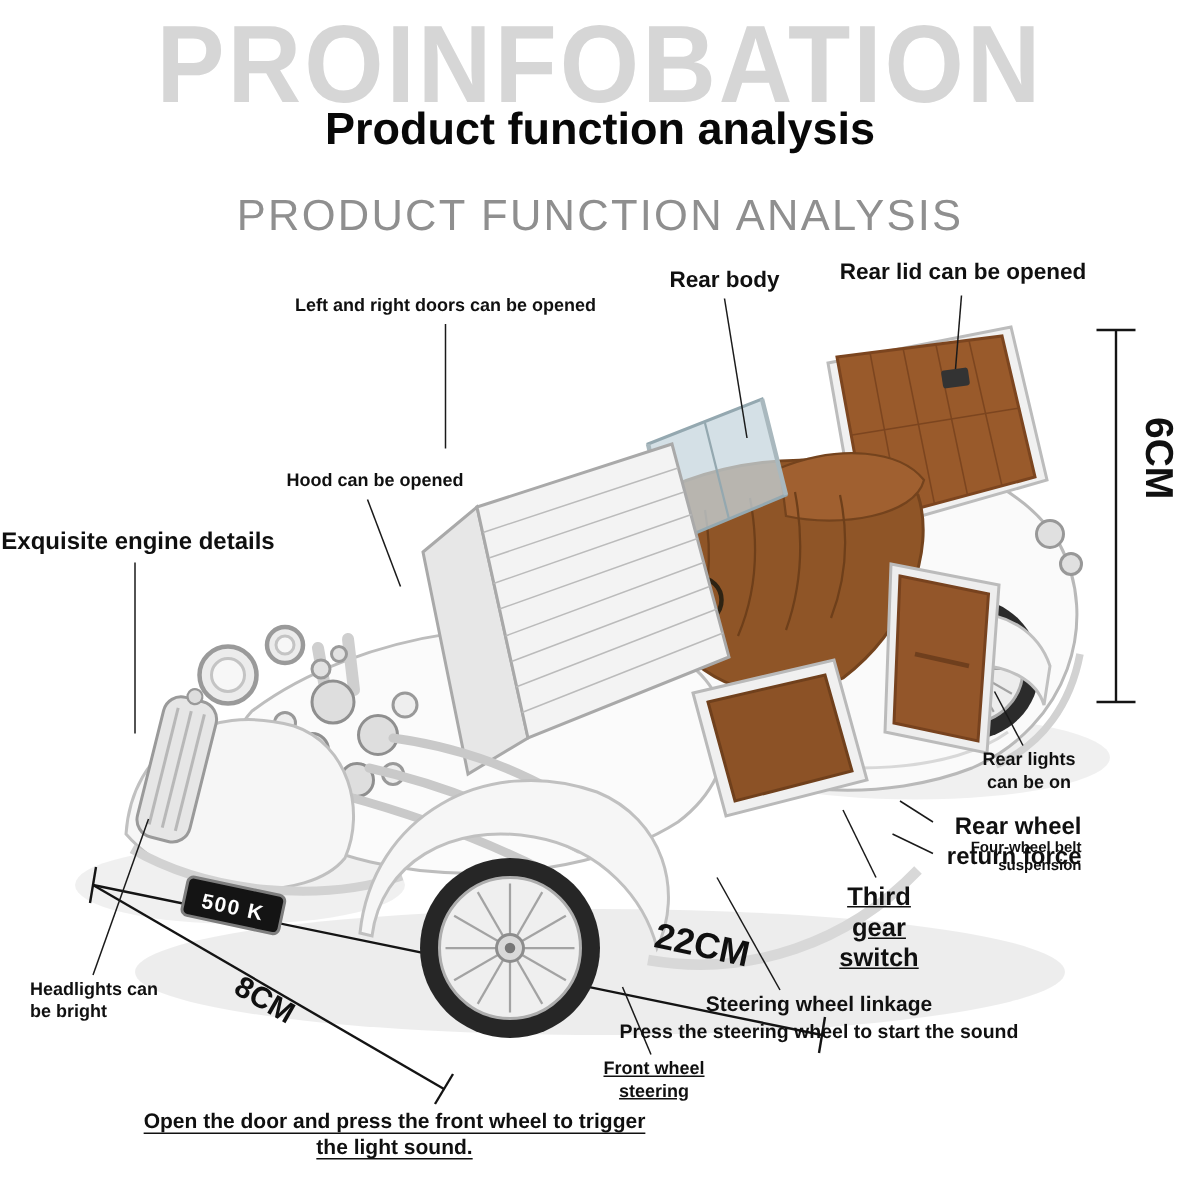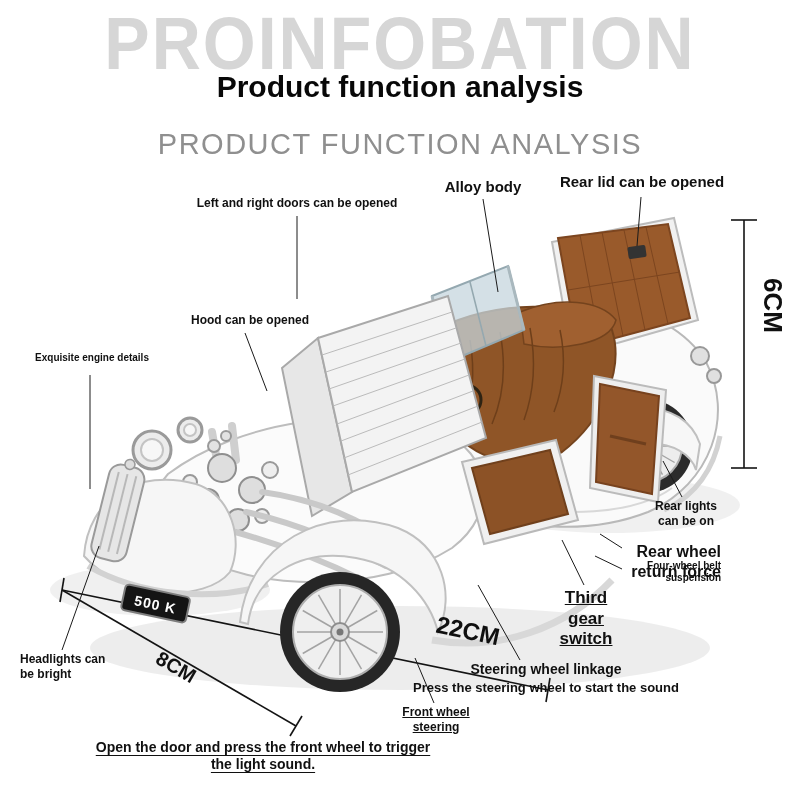--- a/index.html
+++ b/index.html
@@ -29,21 +29,21 @@
   .scene { position:absolute; inset:0; z-index:1; }
 
   .label {
     position:absolute; z-index:3; font-weight:700; color:#101010;
     text-align:center; line-height:1.22;
   }
   #cl-doors      { left:297px; top:196px; font-size:12px; white-space:nowrap; transform:translateX(-50%); }
   #cl-alloy      { left:483px; top:178px; font-size:15px; white-space:nowrap; transform:translateX(-50%); }
   #cl-rearlid    { left:642px; top:173px; font-size:15px; white-space:nowrap; transform:translateX(-50%); }
   #cl-hood       { left:244px; top:313px; font-size:12px; white-space:nowrap; transform:translateX(-50%);padding-left:12px; }
-  #cl-engine     { left:92px;  top:352px; font-size:10px; white-space:nowrap; transform:translateX(-50%); }
+  #cl-engine     { left:92px;  top:352px; font-size:16px; white-space:nowrap; transform:translateX(-50%); }
   #cl-rearlights { left:686px; top:499px; font-size:12px; width:76px;  transform:translateX(-50%); }
   #cl-return     { left:625px; top:542px; font-size:16px; width:96px;  text-align:right; }
   #cl-susp       { left:625px; top:560px; font-size:10px; width:96px;  text-align:right; }
   #cl-thirdgear  { left:586px; top:588px; font-size:17px; width:78px;  transform:translateX(-50%);text-decoration:underline; }
   #cl-linkage    { left:546px; top:661px; font-size:14px; white-space:nowrap; transform:translateX(-50%); }
   #cl-steersound { left:546px; top:680px; font-size:13px; white-space:nowrap; transform:translateX(-50%); }
   #cl-frontwheel { left:436px; top:705px; font-size:12px; width:84px;  transform:translateX(-50%);text-decoration:underline; }
   #cl-headlights { left:20px;  top:652px; font-size:12px; width:100px; text-align:left; }
   #cl-doorsound  { left:263px; top:739px; font-size:14px; width:340px; transform:translateX(-50%);
                    text-decoration:underline; text-underline-offset:3px; }
@@ -252,21 +252,21 @@
       <line x1="622" y1="548" x2="600" y2="534"></line>
       <line x1="622" y1="569" x2="595" y2="556"></line>
       <line x1="584" y1="585" x2="562" y2="540"></line>
       <line x1="520" y1="660" x2="478" y2="585"></line>
       <line x1="434" y1="703" x2="415" y2="658"></line>
       <line x1="62" y1="650" x2="99" y2="546"></line>
     </g>
   </svg>
 
   <div class="label" id="cl-doors">Left and right doors can be opened</div>
-  <div class="label" id="cl-alloy">Alloy body</div>
+  <div class="label" id="cl-alloy">Rear body</div>
   <div class="label" id="cl-rearlid">Rear lid can be opened</div>
   <div class="label" id="cl-hood">Hood can be opened</div>
   <div class="label" id="cl-engine">Exquisite engine details</div>
   <div class="label" id="cl-rearlights">Rear lights can be on</div>
   <div class="label" id="cl-return">Rear wheel return force</div>
   <div class="label" id="cl-susp">Four-wheel belt suspension</div>
   <div class="label" id="cl-thirdgear">Third gear switch</div>
   <div class="label" id="cl-linkage">Steering wheel linkage</div>
   <div class="label" id="cl-steersound">Press the steering wheel to start the sound</div>
   <div class="label" id="cl-frontwheel">Front wheel steering</div>

